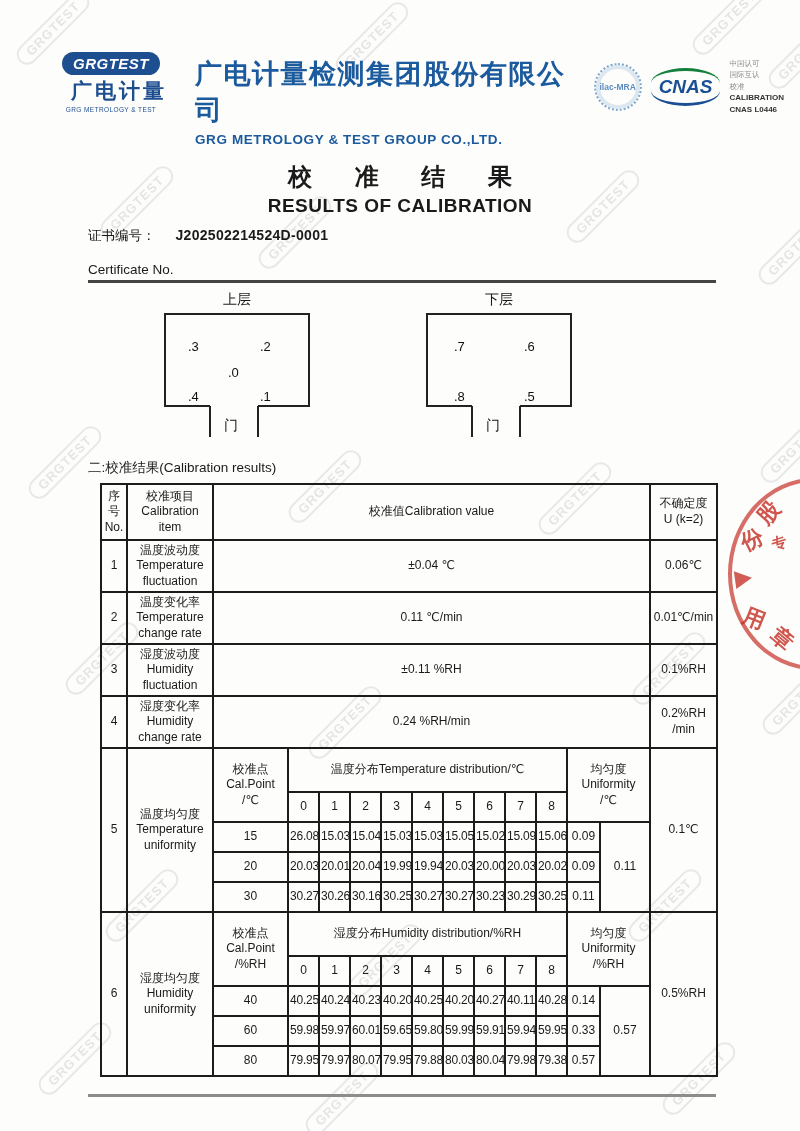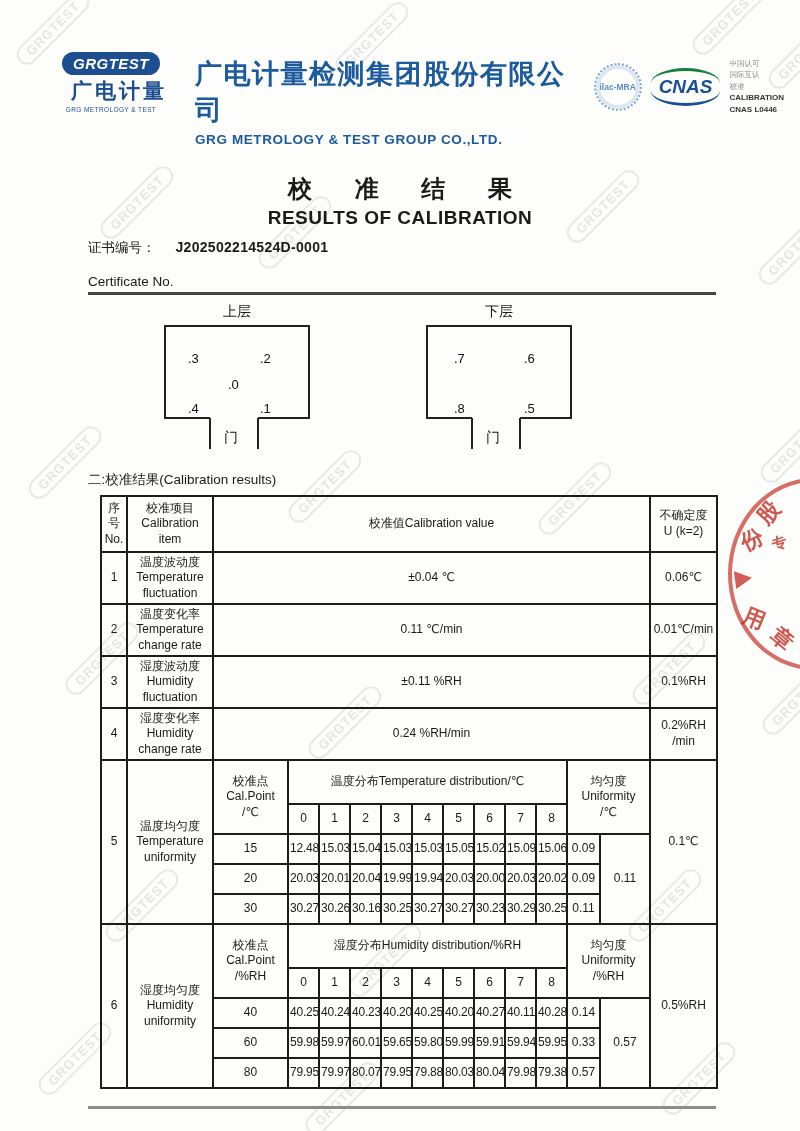--- a/index.html
+++ b/index.html
@@ -19,21 +19,21 @@
   
   .hdr { display:flex; align-items:flex-start; padding:52px 12px 0 55px; }
   .logo { width:112px; text-align:center; flex:0 0 auto; }
   .logo-badge {
     display:inline-block; background:#1d4e8f; color:#fff; font-weight:bold;
     font-size:15px; font-style:italic; letter-spacing:.5px;
     padding:3px 11px; border-radius:14px;
   }
   .logo-cn { color:#1d4e8f; font-weight:bold; font-size:21px; letter-spacing:3px; margin-top:2px;text-align:right; }
   .logo-sub { color:#1d4e8f; font-size:6.5px; letter-spacing:.4px; margin-top:1px; }
-  .company { margin:4px 0 12px 28px; }
+  .company { margin:4px 0 0 28px; }
   .company-cn { color:#1b5a9c; font-weight:bold; font-size:27px; letter-spacing:1.5px; }
   .company-en { color:#1b5a9c; font-weight:bold; font-size:13.5px; letter-spacing:.6px; margin-top:4px; }
   .marks { margin-left:auto; display:flex; align-items:center; gap:9px; margin-top:6px; padding-right:4px; }
   .ilac {
     width:48px; height:48px; border-radius:50%; border:2px dotted #7fa8cc;
     display:flex; align-items:center; justify-content:center;
     color:#5c8cbf; font-size:8.5px; font-weight:bold; text-align:center;
     box-shadow:inset 0 0 0 4px rgba(127,168,204,.25);
   }
   .cnas {
@@ -300,21 +300,21 @@
       <td>2</td>
       <td>3</td>
       <td>4</td>
       <td>5</td>
       <td>6</td>
       <td>7</td>
       <td>8</td>
     </tr>
     <tr class="bd">
       <td class="pt">15</td>
-      <td class="dv">12.48</td>
+      <td class="dv">26.08</td>
       <td class="dv">15.03</td>
       <td class="dv">15.04</td>
       <td class="dv">15.03</td>
       <td class="dv">15.03</td>
       <td class="dv">15.05</td>
       <td class="dv">15.02</td>
       <td class="dv">15.09</td>
       <td class="dv">15.06</td>
       <td class="du">0.09</td>
       <td class="dm" rowspan="3">0.11</td>

